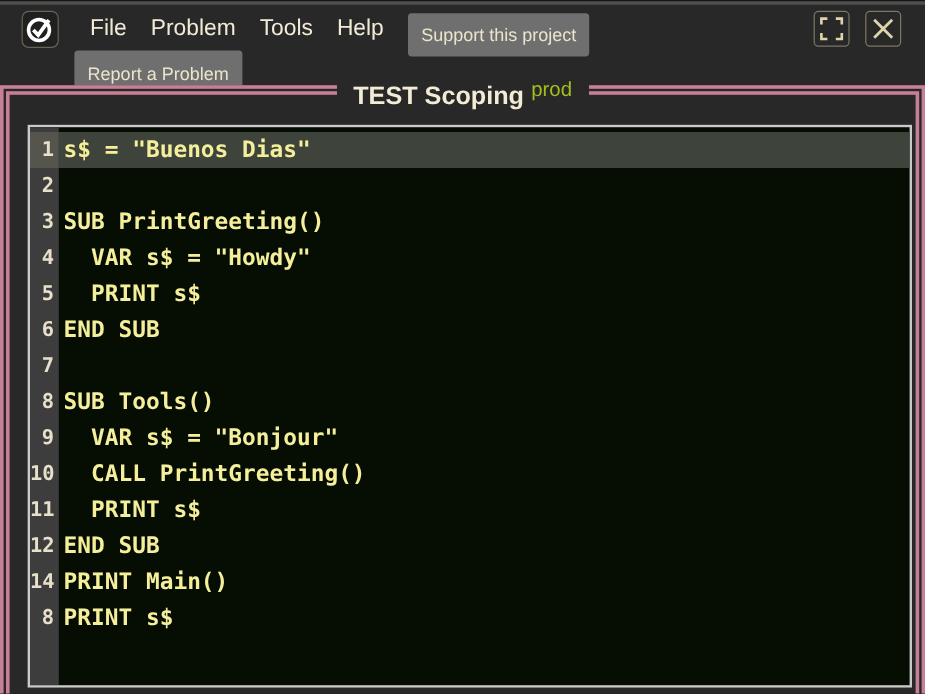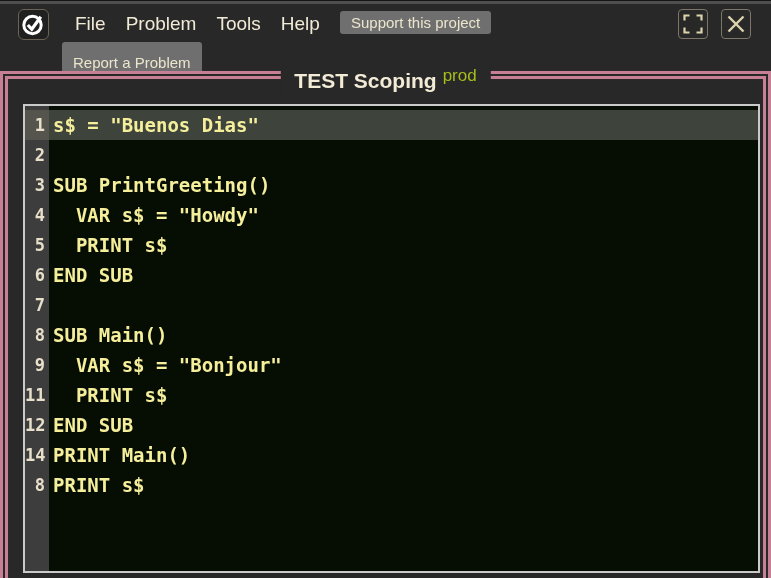--- a/index.html
+++ b/index.html
@@ -29,21 +29,21 @@
     color: var(--topbar-text, #f1ead6); font-size: 19px; line-height: 27px;
     cursor: pointer; white-space: nowrap;
   }
   .bar-btn {
     position: absolute; background: var(--button-bg, #6f6f6f);
     color: var(--button-text, #ece5cd);
     font-size: 15px; border: none; border-radius: 3px;
     padding: 0 11px; cursor: pointer; white-space: nowrap;
     font-family: "Liberation Sans", sans-serif;
   }
-  .support-btn { left: 340px; top: 11px; height: 23px; }
+  .support-btn { left: 340px; top: 11px; height: 36px; }
   .report-btn  { left: 62px;  top: 42px; height: 40px; text-align: center; }
   .win-btn {
     position: absolute; width: 30px; height: 30px; box-sizing: border-box;
     border: 1px solid #7e7666; border-radius: 4px; background: transparent;
     display: flex; align-items: center; justify-content: center; cursor: pointer;
   }
   .fullscreen-btn { left: 678px; top: 9px; }
   .close-btn { left: 721px; top: 9px; }
 
   
@@ -176,27 +176,31 @@
           <div class="row">
     <div class="gutter-cell">6</div>
     <div class="code-cell">END SUB</div>
   </div>
           <div class="row">
     <div class="gutter-cell">7</div>
     <div class="code-cell"></div>
   </div>
           <div class="row">
     <div class="gutter-cell">8</div>
-    <div class="code-cell">SUB Main()</div>
+    <div class="code-cell">SUB Tools()</div>
   </div>
           <div class="row">
     <div class="gutter-cell">9</div>
     <div class="code-cell">  VAR s$ = "Bonjour"</div>
   </div>
           <div class="row">
+    <div class="gutter-cell">10</div>
+    <div class="code-cell">  CALL PrintGreeting()</div>
+  </div>
+          <div class="row">
     <div class="gutter-cell">11</div>
     <div class="code-cell">  PRINT s$</div>
   </div>
           <div class="row">
     <div class="gutter-cell">12</div>
     <div class="code-cell">END SUB</div>
   </div>
           <div class="row">
     <div class="gutter-cell">14</div>
     <div class="code-cell">PRINT Main()</div>

